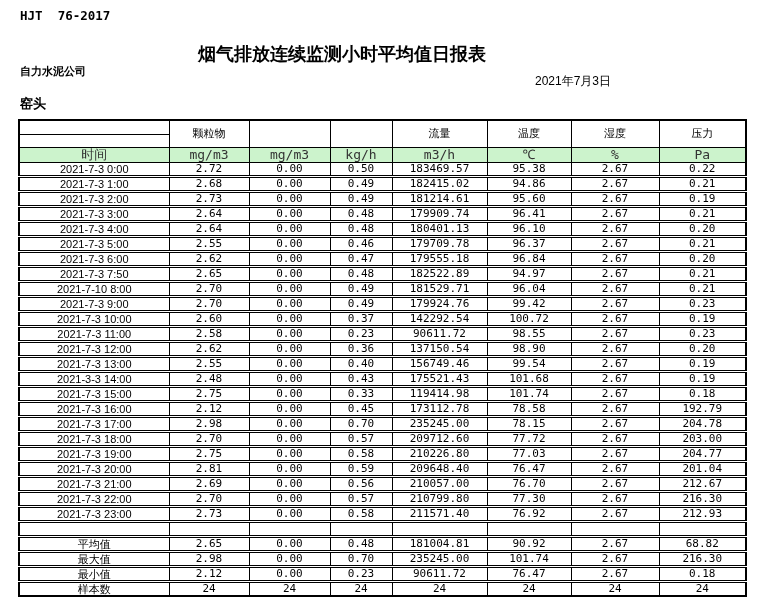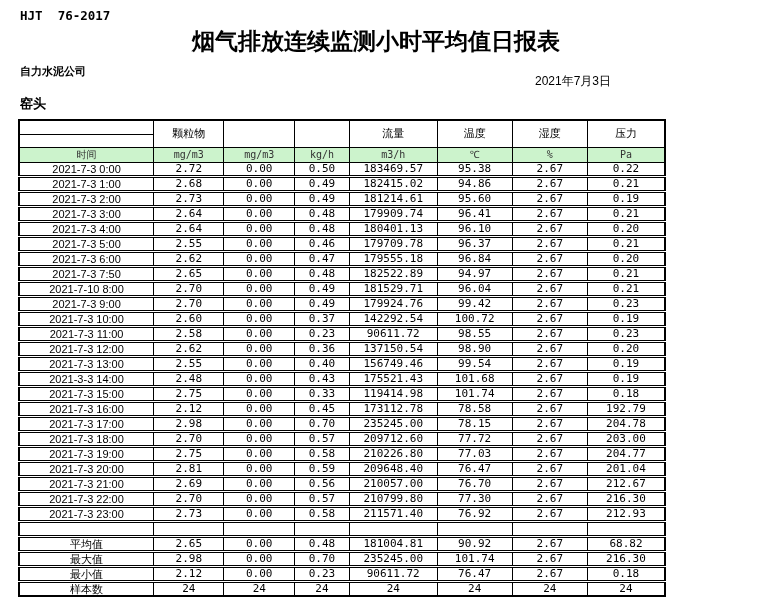--- a/index.html
+++ b/index.html
@@ -1,27 +1,27 @@
 <!DOCTYPE html>
 <html><head>
 <meta charset="utf-8">
 <style>
   html,body { margin:0; padding:0; background:#ffffff; }
   .doc {
-    position:relative; width:666px; height:604px; background:#fff;
+    position:relative; width:761px; height:604px; background:#fff;
     font-family:"Liberation Sans", sans-serif; color:#000; overflow:hidden;
   }
   .std-ref {
     position:absolute; left:20px; top:8px;
     font-family:"DejaVu Sans Mono", monospace;
     font-size:12.5px; font-weight:bold; white-space:pre;
   }
   .report-title {
-    position:absolute; top:26px; left:342px; transform:translateX(-50%);
-    font-size:23px; font-weight:bold; white-space:nowrap;margin-left:34px;
+    position:absolute; top:42px; left:342px; transform:translateX(-50%);
+    font-size:18px; font-weight:bold; white-space:nowrap;
   }
   .company { position:absolute; left:20px; top:64px; font-size:11px; font-weight:bold; }
   .station { position:absolute; left:20px; top:83px; font-size:13px; font-weight:bold;margin-top:12px; }
   .report-date { position:absolute; left:535px; top:66px; font-size:12px;margin-top:7px; }
 
   table.report {
     position:absolute; left:18px; top:119px;
     border-collapse:collapse; table-layout:fixed;
     border:2px solid #000;
   }
@@ -36,21 +36,21 @@
   
   tr.grp-top td.time-split { border-bottom:1px solid #000; height:13px; }
   tr.grp-bottom td.time-split { height:12px; border-bottom:1px solid #000; }
   td.group-cell {
     font-family:"Liberation Sans", sans-serif;
     font-size:12px; border-bottom:1px solid #000; height:26px; line-height:26px;
   }
   tr.unit-row td {
     background:#ccf3cc; color:#333;
     border-bottom:1px solid #000; height:14px; line-height:14px;
-    font-size:10px;
+    font-size:13px;
   }
   tbody.data td { border-bottom:3px double #000; }
   tbody.data tr:last-child td { border-bottom:none; }
   tbody.data td.label-cell {
     font-family:"Liberation Sans", sans-serif;
   }
 </style>
 </head>
 <body>
 

